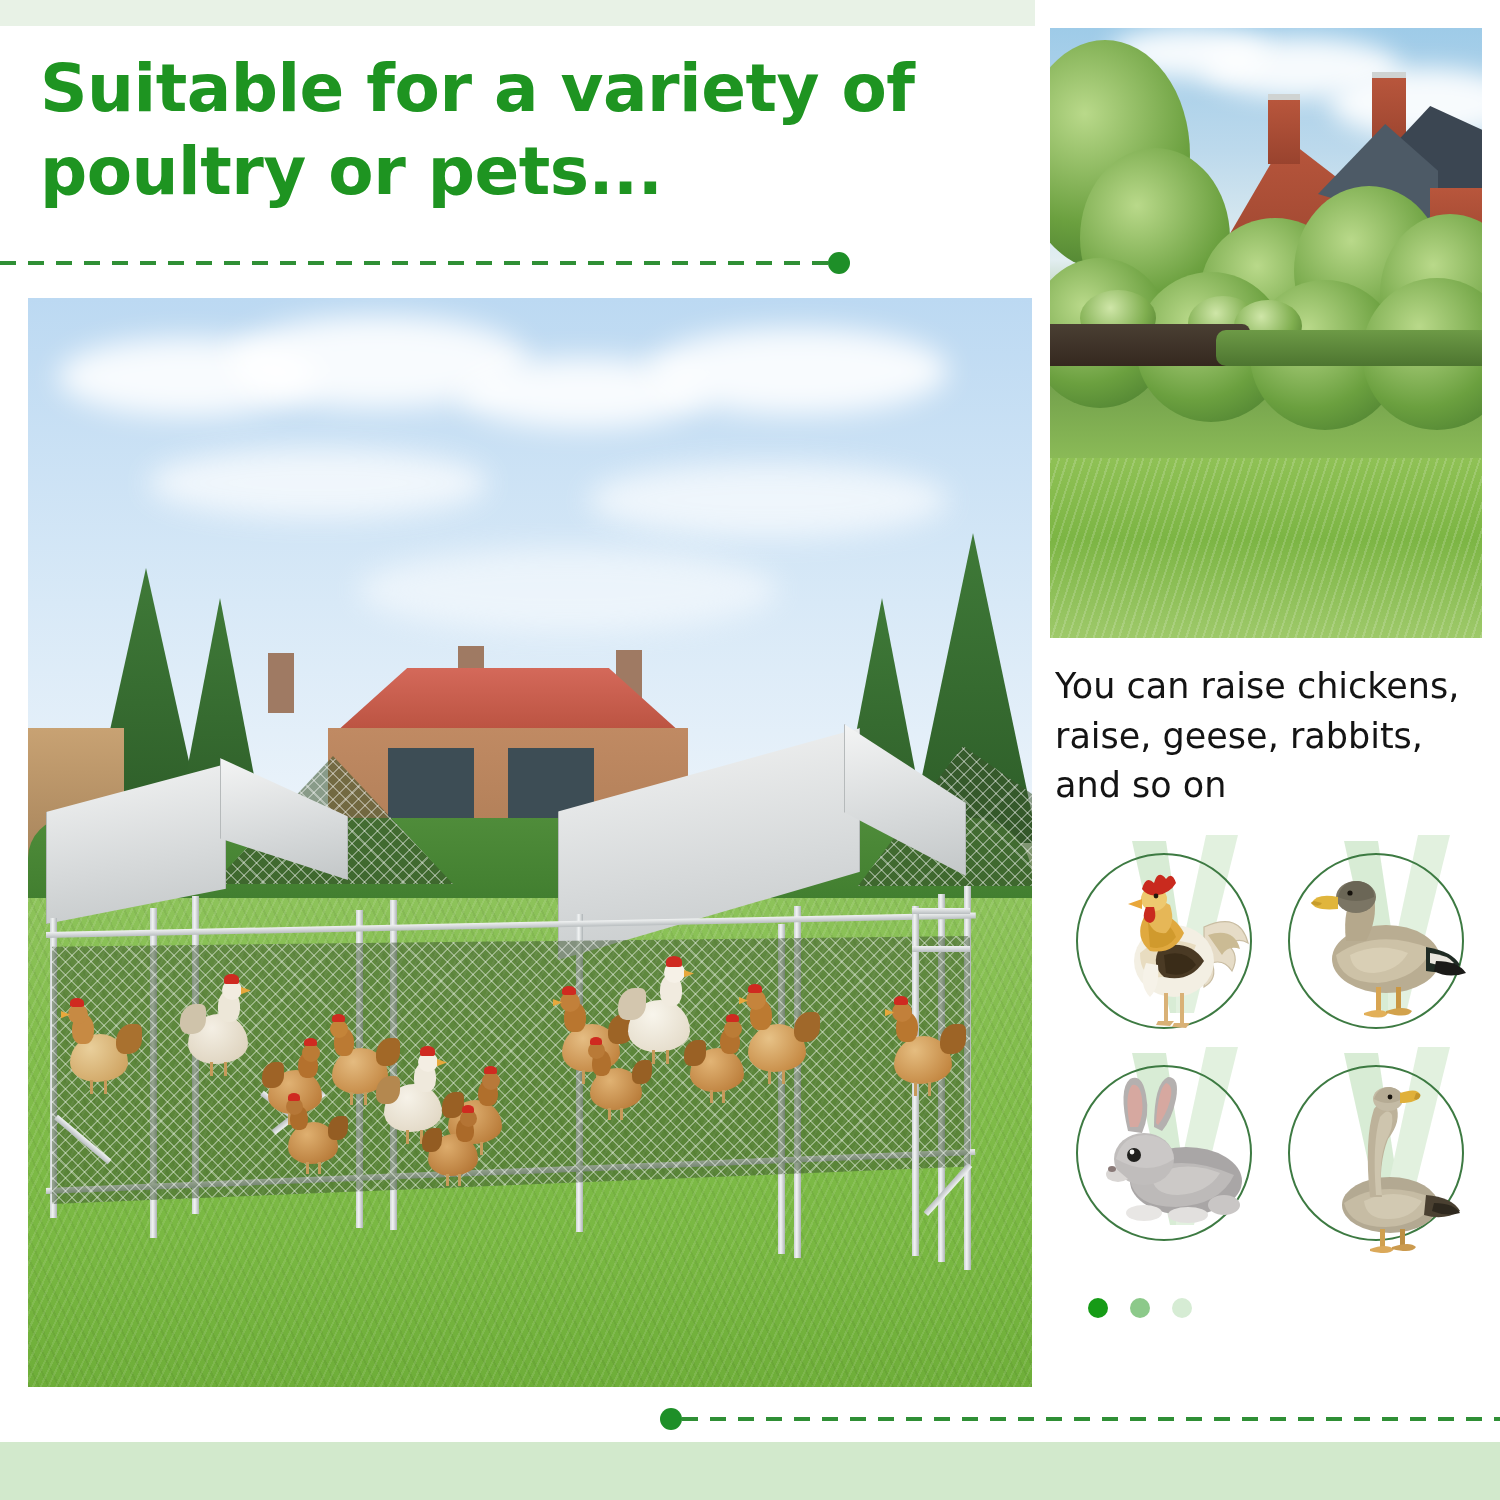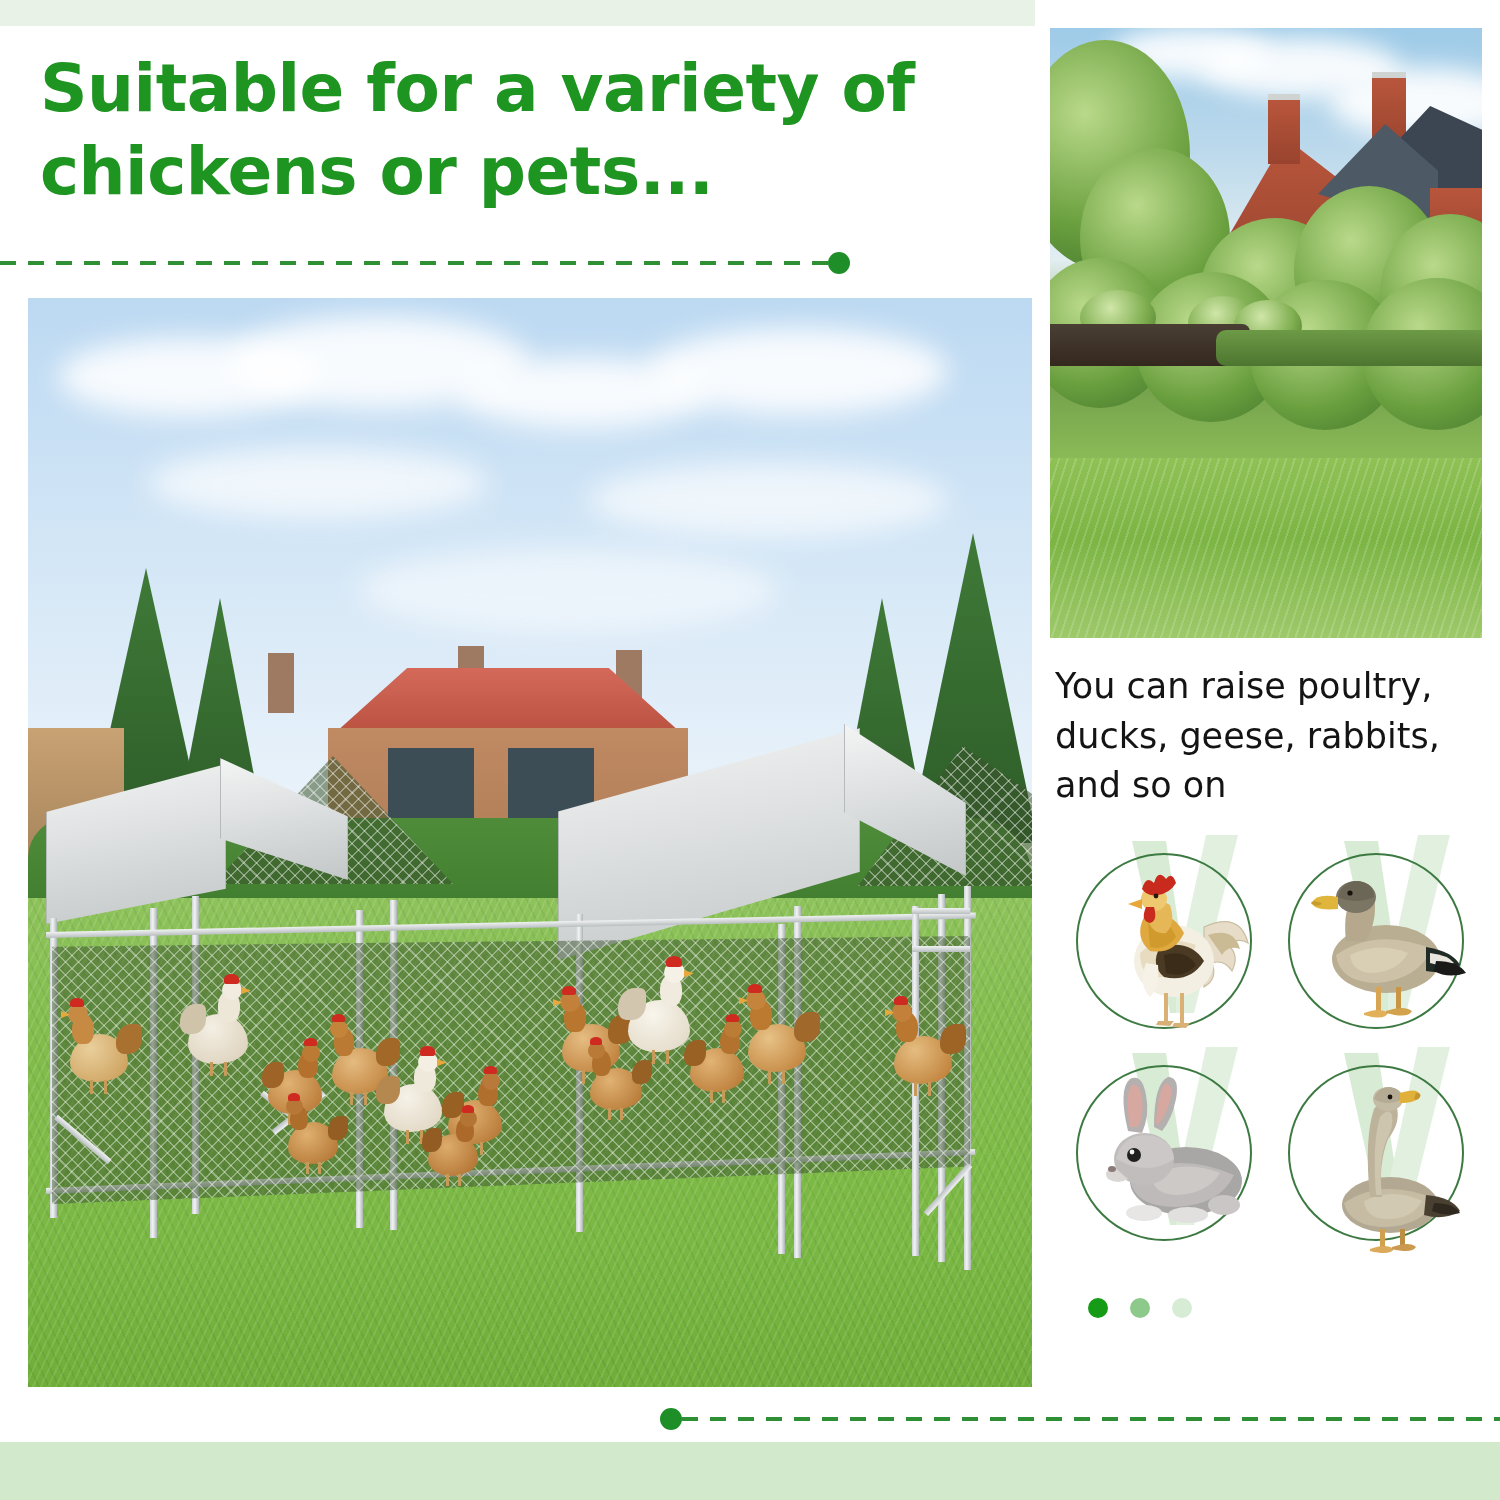--- a/index.html
+++ b/index.html
@@ -176,21 +176,21 @@
   
   #pager{position:absolute;left:1088px;top:1298px;display:flex;gap:22px;}
   #pager .dot{width:20px;height:20px;border-radius:50%;}
 </style>
 </head>
 <body>
 
 <div id="top-band"></div>
 <div id="bottom-band"></div>
 
-<div id="headline">Suitable for a variety of chickens or pets...</div>
+<div id="headline">Suitable for a variety of poultry or pets...</div>
 
 <div id="rule-top" class="dash-rule">
   <div class="line"></div>
   <div class="knob"></div>
 </div>
 
 <div id="hero">
 
   <div class="cloud" style="left:30px;top:40px;width:260px;height:78px;"></div>
   <div class="cloud" style="left:200px;top:18px;width:300px;height:92px;"></div>
@@ -427,21 +427,21 @@
 
   <div class="s-tree" style="left:30px;top:262px;width:76px;height:56px;background:radial-gradient(circle at 40% 32%,#cfe6a8,#7fae4f 60%,#4d7a2c);"></div>
   <div class="s-tree" style="left:138px;top:268px;width:70px;height:54px;background:radial-gradient(circle at 40% 32%,#cfe6a8,#7fae4f 60%,#4d7a2c);"></div>
   <div class="s-tree" style="left:184px;top:272px;width:68px;height:52px;background:radial-gradient(circle at 40% 32%,#cfe6a8,#7fae4f 60%,#4d7a2c);"></div>
   <div class="s-darkhedge" style="left:-10px;top:296px;width:210px;height:42px;"></div>
   <div class="s-hedge" style="left:166px;top:302px;width:290px;height:36px;"></div>
 
   <div class="s-lawn"></div>
 </div>
 
-<div id="caption">You can raise poultry, ducks, geese, rabbits, and so on</div>
+<div id="caption">You can raise chickens, raise, geese, rabbits, and so on</div>
 
 <div id="animal-grid">
 
   <div class="animal-cell c0">
     <div class="animal-check">
       <svg viewBox="0 0 118 200" preserveAspectRatio="none">
         <polygon points="8,6 42,6 62,140 62,178 46,178" fill="#b9ddb4"></polygon>
         <polygon points="82,0 114,0 70,178 52,178 52,140" fill="#cbe6c6"></polygon>
       </svg>
     </div>

